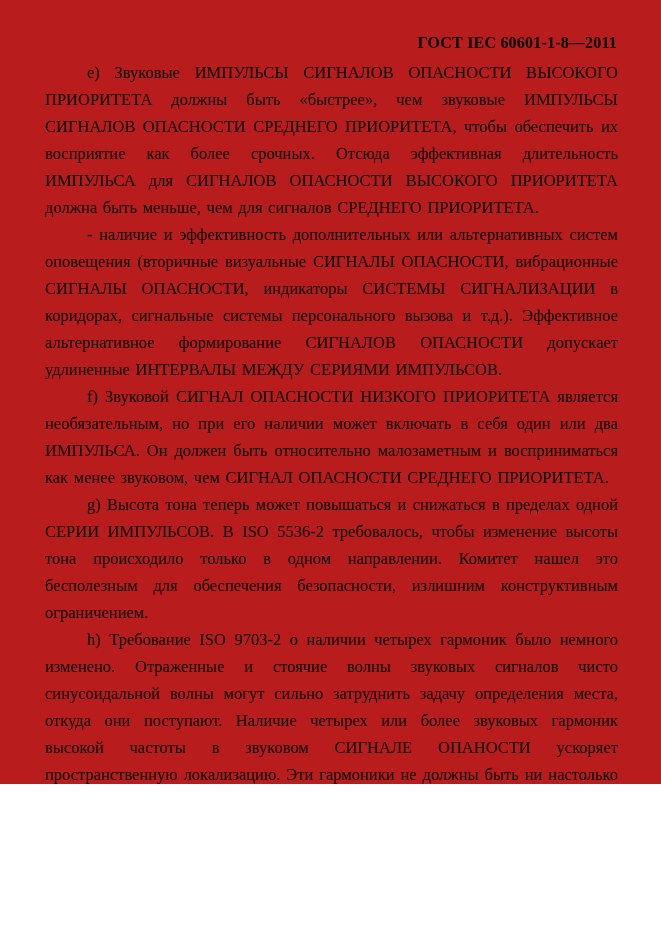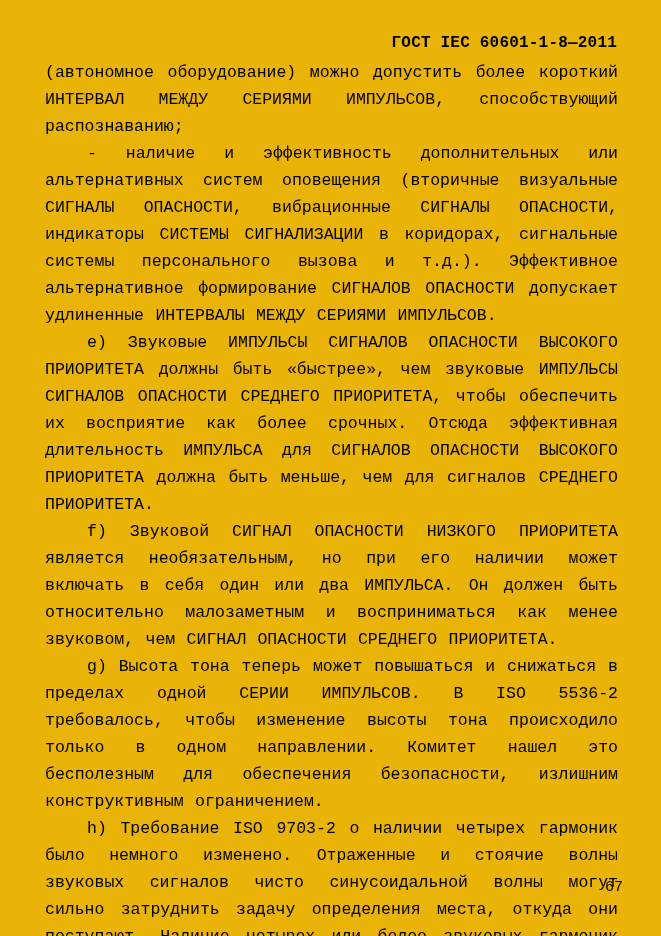--- a/index.html
+++ b/index.html
@@ -3,24 +3,24 @@
 <meta charset="utf-8">
 <style>
   html, body {
     margin: 0;
     padding: 0;
     background: #ffffff;
   }
   .page {
     position: relative;
     width: 661px;
-    height: 936px;
-    background: #eab308;
+    height: 784px;
+    background: #b91c1c;
     color: #000000;
-    font-family: Liberation Mono, monospace;
+    font-family: Liberation Serif, serif;
     overflow: hidden;
   }
   .doc-header {
     position: absolute;
     top: 34px;
     right: 44px;
     font-size: 16px;
     font-weight: bold;
     letter-spacing: 0.2px;
     white-space: nowrap;
@@ -49,22 +49,21 @@
     font-size: 15px;
   }
 </style>
 </head>
 <body>
 
 <div class="page">
   <div class="doc-header">ГОСТ IEC 60601-1-8—2011</div>
 
   <div class="doc-body">
-      <p class="para">(автономное оборудование) можно допустить более короткий ИНТЕРВАЛ МЕЖДУ СЕРИЯМИ ИМПУЛЬСОВ, способствующий распознаванию;</p>
+      <p class="para indent">e) Звуковые ИМПУЛЬСЫ СИГНАЛОВ ОПАСНОСТИ ВЫСОКОГО ПРИОРИТЕТА должны быть «быстрее», чем звуковые ИМПУЛЬСЫ СИГНАЛОВ ОПАСНОСТИ СРЕДНЕГО ПРИОРИТЕТА, чтобы обеспечить их восприятие как более срочных. Отсюда эффективная длительность ИМПУЛЬСА для СИГНАЛОВ ОПАСНОСТИ ВЫСОКОГО ПРИОРИТЕТА должна быть меньше, чем для сигналов СРЕДНЕГО ПРИОРИТЕТА.</p>
       <p class="para indent">- наличие и эффективность дополнительных или альтернативных систем оповещения (вторичные визуальные СИГНАЛЫ ОПАСНОСТИ, вибрационные СИГНАЛЫ ОПАСНОСТИ, индикаторы СИСТЕМЫ СИГНАЛИЗАЦИИ в коридорах, сигнальные системы персонального вызова и т.д.). Эффективное альтернативное формирование СИГНАЛОВ ОПАСНОСТИ допускает удлиненные ИНТЕРВАЛЫ МЕЖДУ СЕРИЯМИ ИМПУЛЬСОВ.</p>
-      <p class="para indent">e) Звуковые ИМПУЛЬСЫ СИГНАЛОВ ОПАСНОСТИ ВЫСОКОГО ПРИОРИТЕТА должны быть «быстрее», чем звуковые ИМПУЛЬСЫ СИГНАЛОВ ОПАСНОСТИ СРЕДНЕГО ПРИОРИТЕТА, чтобы обеспечить их восприятие как более срочных. Отсюда эффективная длительность ИМПУЛЬСА для СИГНАЛОВ ОПАСНОСТИ ВЫСОКОГО ПРИОРИТЕТА должна быть меньше, чем для сигналов СРЕДНЕГО ПРИОРИТЕТА.</p>
       <p class="para indent">f) Звуковой СИГНАЛ ОПАСНОСТИ НИЗКОГО ПРИОРИТЕТА является необязательным, но при его наличии может включать в себя один или два ИМПУЛЬСА. Он должен быть относительно малозаметным и восприниматься как менее звуковом, чем СИГНАЛ ОПАСНОСТИ СРЕДНЕГО ПРИОРИТЕТА.</p>
       <p class="para indent">g) Высота тона теперь может повышаться и снижаться в пределах одной СЕРИИ ИМПУЛЬСОВ. В ISO 5536-2 требовалось, чтобы изменение высоты тона происходило только в одном направлении. Комитет нашел это бесполезным для обеспечения безопасности, излишним конструктивным ограничением.</p>
       <p class="para indent">h) Требование ISO 9703-2 о наличии четырех гармоник было немного изменено. Отраженные и стоячие волны звуковых сигналов чисто синусоидальной волны могут сильно затруднить задачу определения места, откуда они поступают. Наличие четырех или более звуковых гармоник высокой частоты в звуковом СИГНАЛЕ ОПАНОСТИ ускоряет пространственную локализацию. Эти гармоники не должны быть ни настолько тихими, чтобы быть неслышимыми, ни настолько громкими, чтобы быть избыточно доминирующими. Из-за того что в простых системах жесткое управление гармоническими составляющими может быть</p>
     </div>
 
   <div class="page-number">67</div>
 </div>
 
 </body></html>

